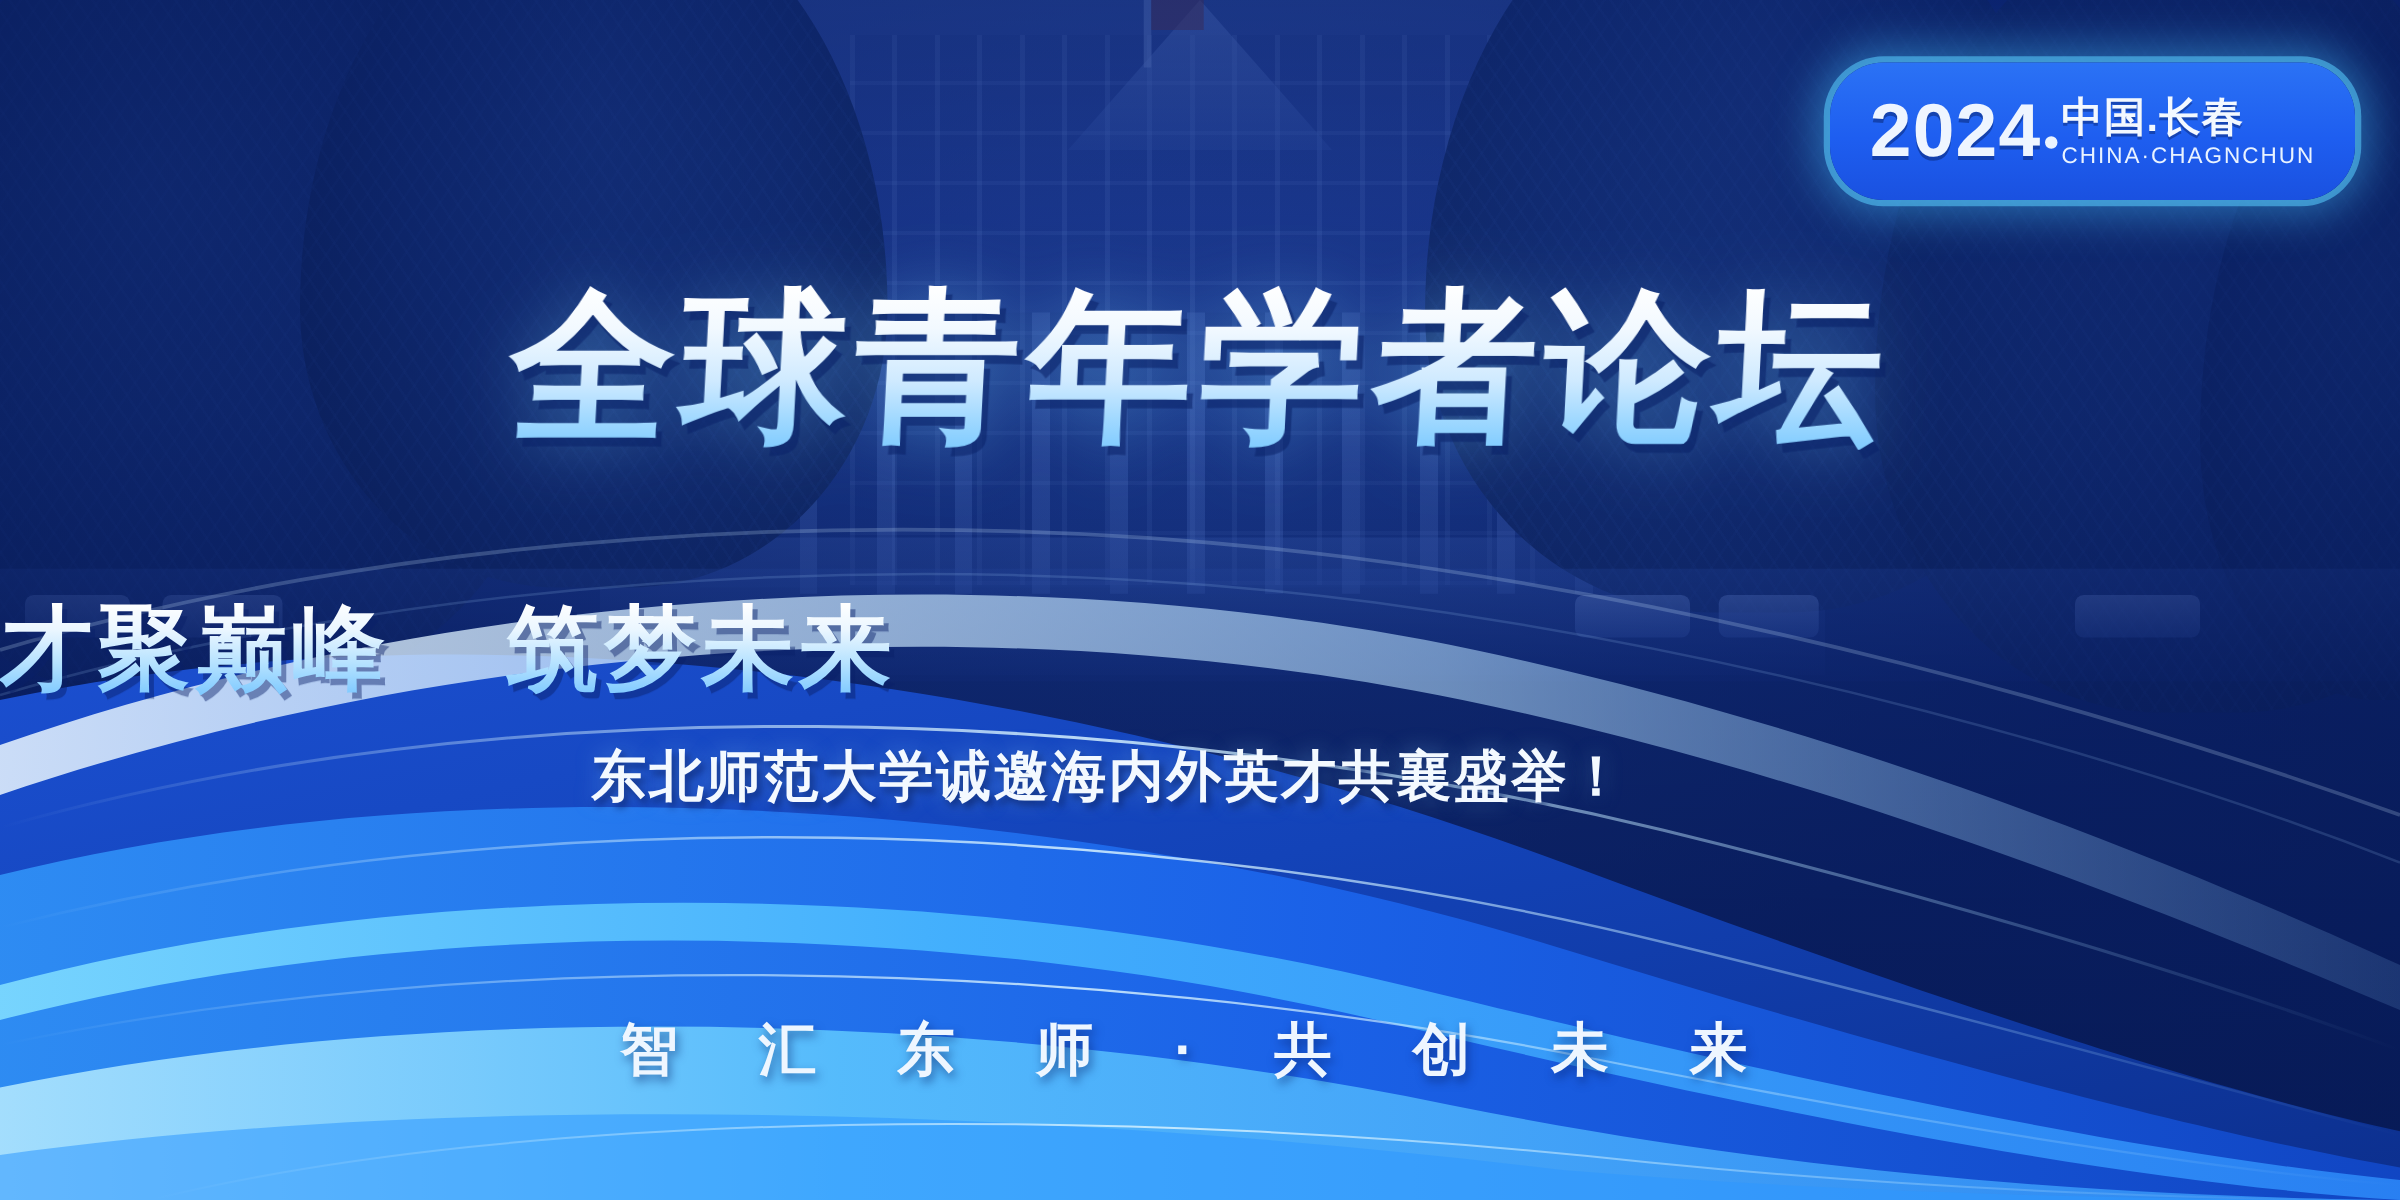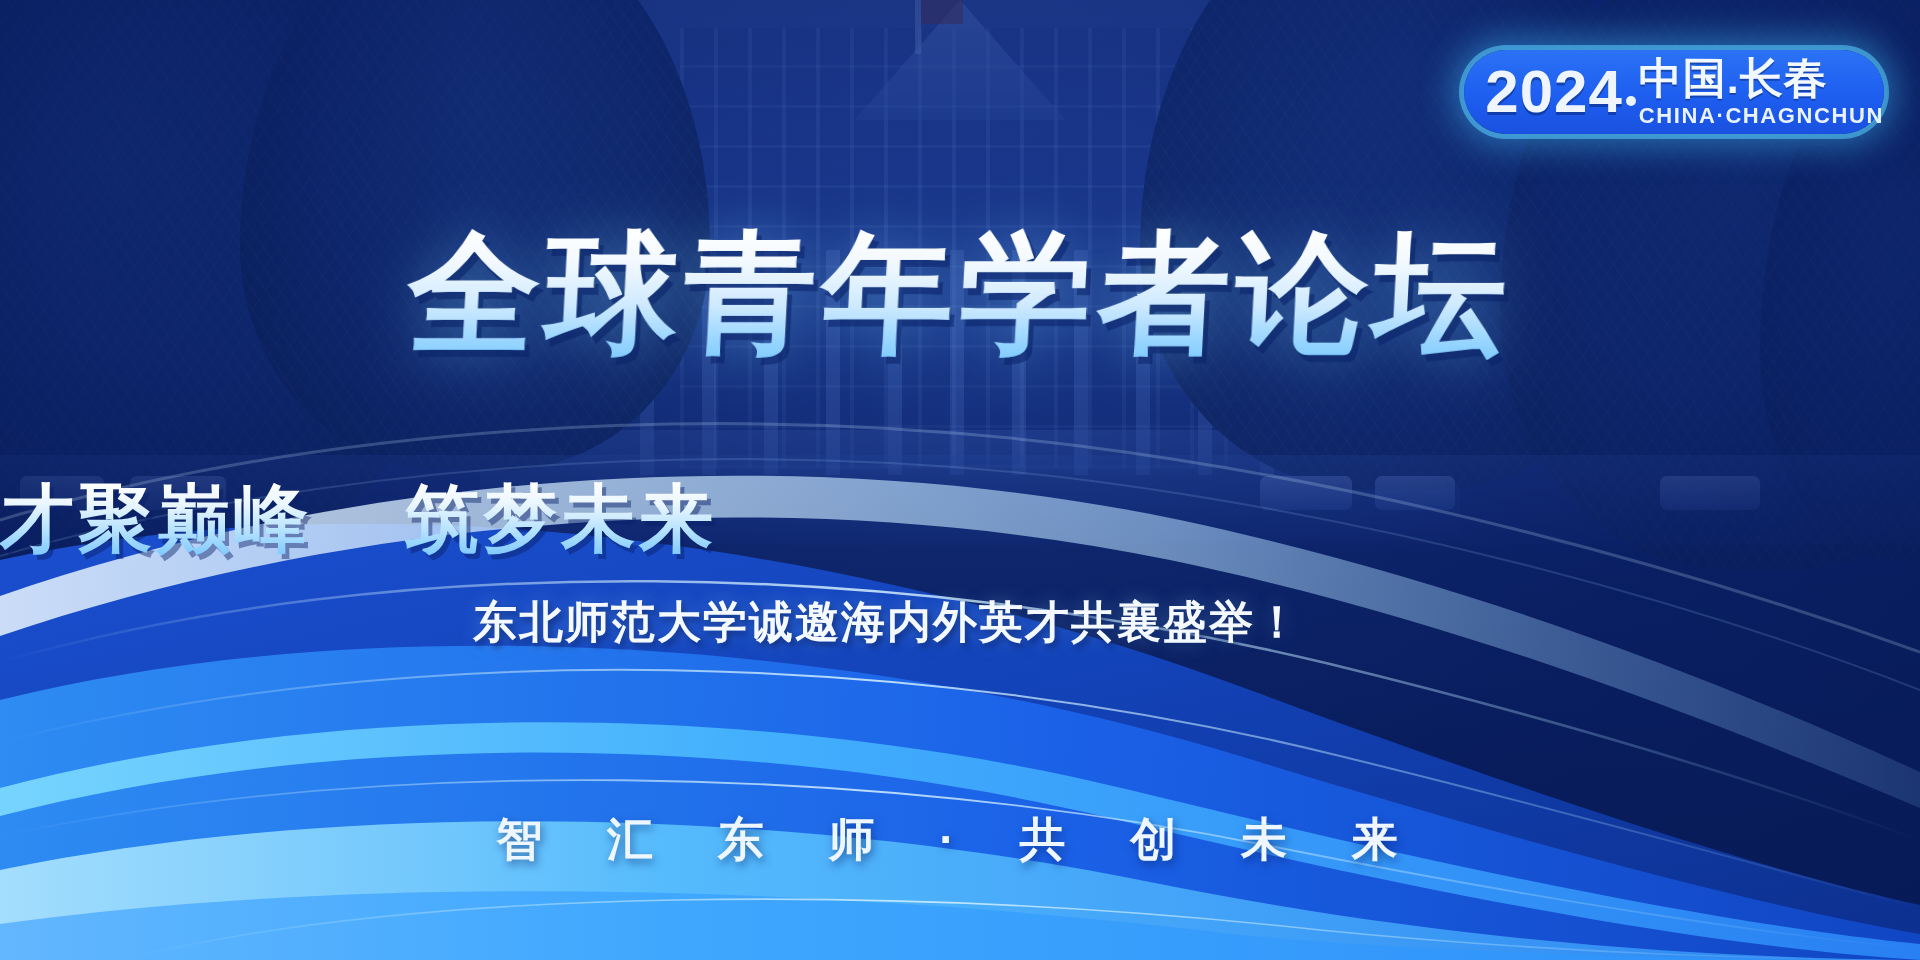--- a/index.html
+++ b/index.html
@@ -94,37 +94,37 @@
     position:absolute;inset:0;
     background:radial-gradient(ellipse at 50% 36%,rgba(40,95,205,.30) 0%,rgba(12,40,118,.55) 58%,rgba(8,30,95,.80) 100%);
   }
 
   
   .waves{position:absolute;inset:0;}
   .waves svg{position:absolute;left:0;top:0;width:1920px;height:960px;}
 
   
   .badge{
-    position:absolute;left:1464px;top:50px;width:420px;height:84px;
+    position:absolute;left:1464px;top:50px;width:420px;height:110px;
     border-radius:43px;
     background:linear-gradient(180deg,#2b72f5 0%,#1e5ef0 55%,#1a51e0 100%);
     box-shadow:0 0 0 5px rgba(90,205,255,.55),0 0 34px 12px rgba(70,190,255,.45);
-    display:flex;align-items:center;justify-content:flex-end;gap:3px;
+    display:flex;align-items:center;justify-content:center;gap:3px;
   }
   .badge-year{
     font-size:60px;font-weight:bold;letter-spacing:1px;line-height:1;
     color:#eef5ff;
     text-shadow:0 3px 0 rgba(10,40,120,.55);
     font-family:"Liberation Sans","DejaVu Sans",sans-serif;
   }
   .badge-dot{width:10px;height:10px;border-radius:50%;background:#eaf3ff;margin-top:18px;}
   .badge-right{display:flex;flex-direction:column;align-items:flex-start;line-height:1;}
-  .badge-cn{font-size:43px;font-weight:bold;color:#f2f8ff;letter-spacing:1px;
+  .badge-cn{font-size:33px;font-weight:bold;color:#f2f8ff;letter-spacing:1px;
             text-shadow:0 2px 0 rgba(10,40,120,.5);}
-  .badge-en{font-size:22px;font-weight:bold;color:#e9f3ff;letter-spacing:1.6px;margin-top:5px;}
+  .badge-en{font-size:18px;font-weight:normal;color:#e9f3ff;letter-spacing:1.6px;margin-top:5px;}
 
   
   .content{position:absolute;left:0;top:0;width:1920px;height:960px;}
 
   .headline{
     position:absolute;left:0;top:228px;width:1920px;text-align:center;
     font-size:132px;font-weight:bold;line-height:1;
     letter-spacing:6px;
     font-family:"Liberation Sans","DejaVu Sans",sans-serif;
     background:linear-gradient(180deg,#ffffff 0%,#f2f9ff 26%,#cfeaff 58%,#9fd8ff 82%,#7fcbff 100%);

